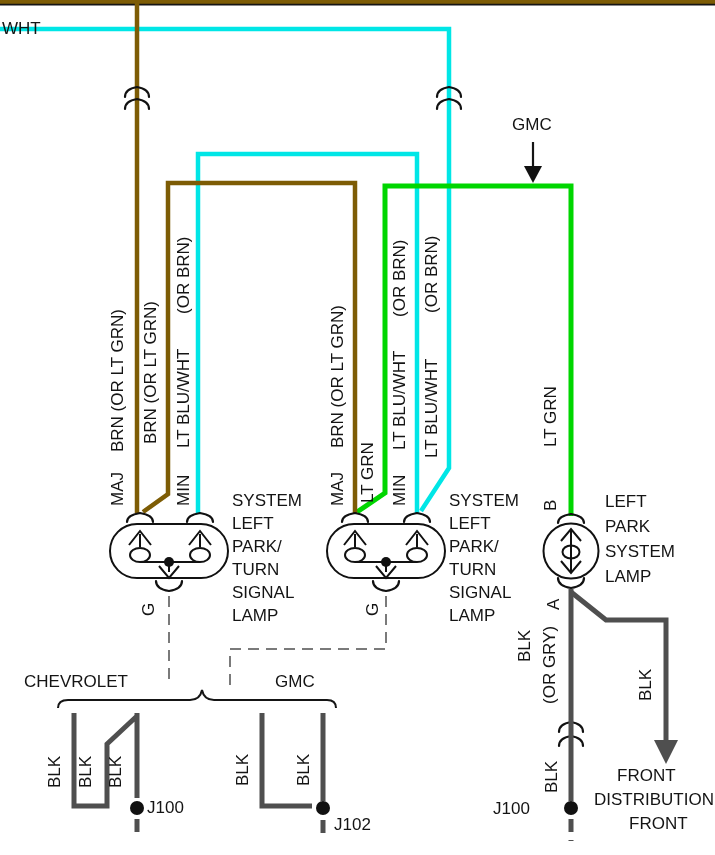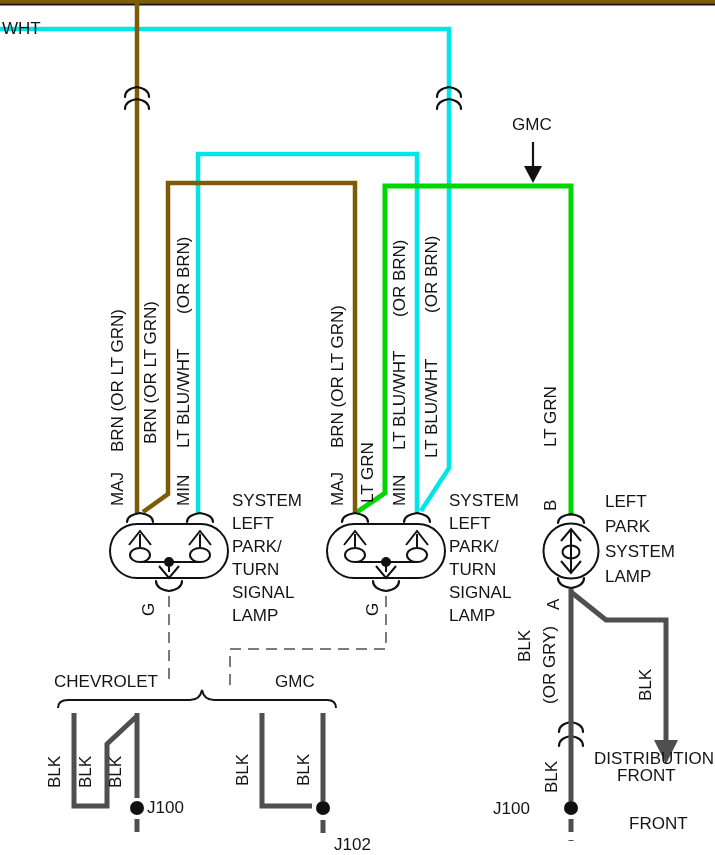--- a/index.html
+++ b/index.html
@@ -159,28 +159,28 @@
   <div>SIGNAL</div>
   <div>LAMP</div>
 </div>
 <div class="lampname marker" style="left:605px;top:489px">
   <div>LEFT</div>
   <div>PARK</div>
   <div>SYSTEM</div>
   <div>LAMP</div>
 </div>
 
-<div class="lbl" style="left:54px;top:673px">CHEVROLET</div>
+<div class="lbl" style="left:24px;top:673px">CHEVROLET</div>
 <div class="lbl" style="left:275px;top:673px">GMC</div>
 
 <div class="lbl rot" style="left:46px;top:788px">BLK</div>
 <div class="lbl rot" style="left:77px;top:788px">BLK</div>
 <div class="lbl rot" style="left:107px;top:788px">BLK</div>
 <div class="lbl rot" style="left:234px;top:786px">BLK</div>
 <div class="lbl rot" style="left:295px;top:786px">BLK</div>
 
 <div class="lbl" style="left:147px;top:799px">J100</div>
-<div class="lbl" style="left:334px;top:836px">J102</div>
+<div class="lbl" style="left:334px;top:816px">J102</div>
 <div class="lbl" style="left:493px;top:800px">J100</div>
 
 <div class="lbl" style="left:617px;top:767px">FRONT</div>
-<div class="lbl" style="left:594px;top:750px">DISTRIBUTION</div>
+<div class="lbl" style="left:594px;top:791px">DISTRIBUTION</div>
 <div class="lbl" style="left:629px;top:815px">FRONT</div>
 
 </body></html>

